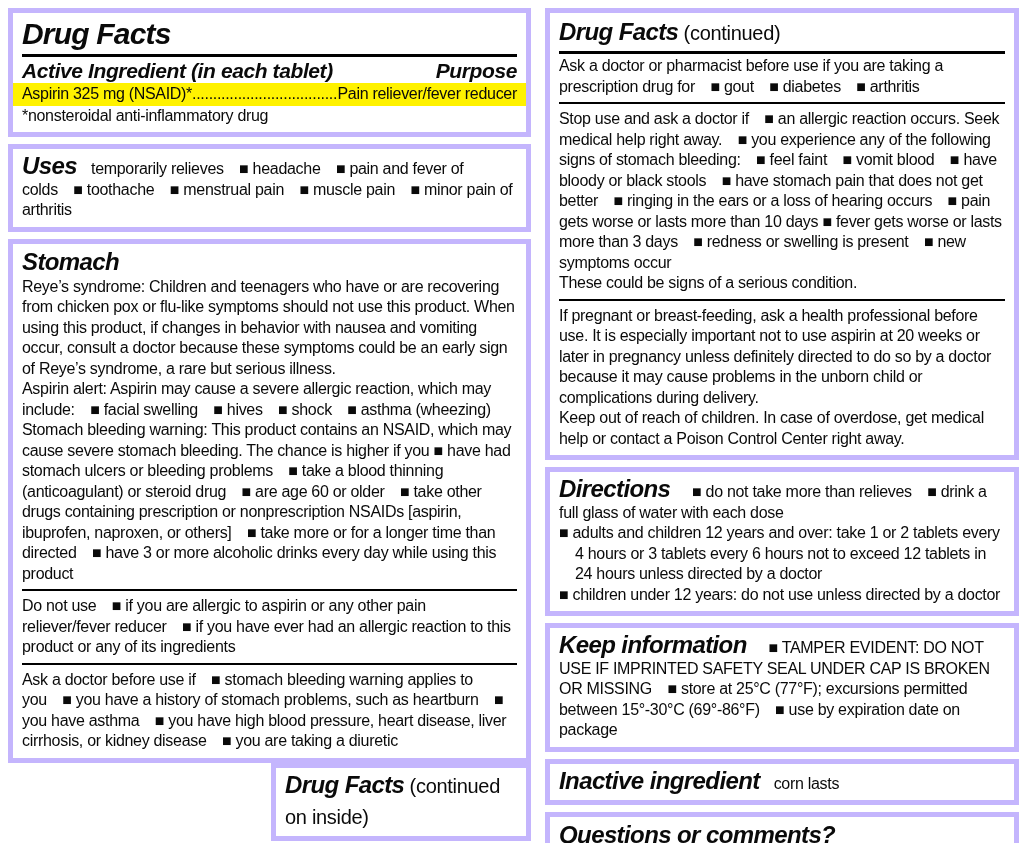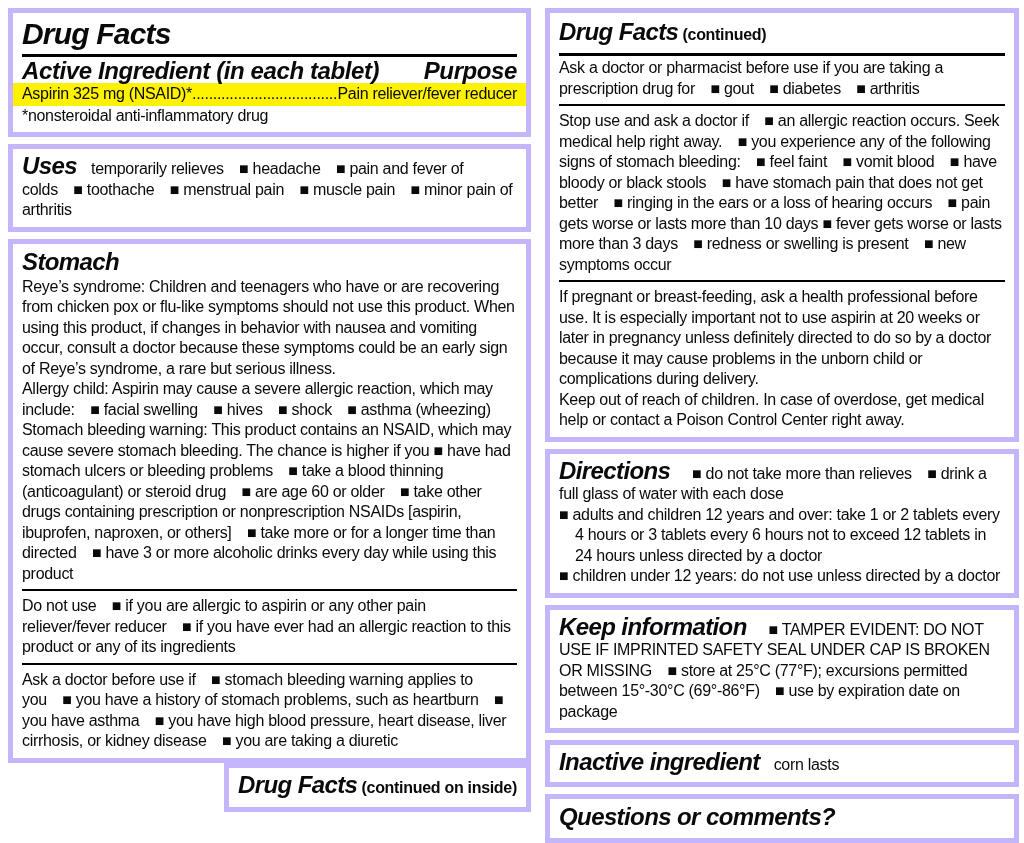--- a/index.html
+++ b/index.html
@@ -16,34 +16,34 @@
   .box { border:5px solid #c4b5fd; background:#fff; padding:3px 9px 6px; margin-bottom:7px; }
 
   p { margin:0; font-size:16px; line-height:20.5px; letter-spacing:-0.3px; }
   .b { font-weight:normal; }
 
   .h1 { font-size:30px; line-height:36px; font-weight:bold; font-style:italic; letter-spacing:-0.8px; }
   .rule  { border-top:3px solid #000; margin:2px 0 2px; }
   .thin-rule { border-top:2px solid #000; margin:5px 0; }
 
   .subhead-row { display:flex; justify-content:space-between; align-items:baseline;
-                 font-size:24px; font-weight:bold; font-style:italic; letter-spacing:-0.4px; line-height:24px; }
+                 font-size:21px; font-weight:bold; font-style:italic; letter-spacing:-0.4px; line-height:24px; }
 
   .hl-row { display:flex; align-items:baseline; margin:0 -9px; padding:1px 9px; }
   .hl-dots { flex:1; overflow:hidden; white-space:nowrap; }
 
   .h2 { font-size:24px; font-weight:bold; font-style:italic; letter-spacing:-0.6px; line-height:27px; }
   .h2-block { display:block; margin:1px 0 2px; }
   .h2-inline { display:inline; margin-right:14px; }
 
-  .title-row .suffix { font-size:16px; font-weight:bold; font-style:normal; letter-spacing:-0.3px;text-align:center; }
+  .title-row .suffix { font-size:20px; font-weight:normal; font-style:normal; letter-spacing:-0.3px;text-align:center; }
 
   .hang { padding-left:16px; text-indent:-16px; }
 
-  .note-box { width:307px; margin-left:auto; margin-top:-7px; padding:2px 9px 4px; }
+  .note-box { width:260px; margin-left:auto; margin-top:-7px; padding:2px 9px 4px; }
   .note-box .h2 { line-height:30px; }
 </style>
 </head>
 <body>
 
 <div class="col col-left">
 
   <div class="box">
     <div class="h1">Drug Facts</div>
     <div class="rule"></div>
@@ -59,21 +59,21 @@
     <p>*nonsteroidal anti-inflammatory drug</p>
   </div>
 
   <div class="box">
     <p><span class="h2 h2-inline">Uses</span><span><span>temporarily relieves  ■ headache  ■ pain and fever of colds  ■ toothache  ■ menstrual pain  ■ muscle pain  ■ minor pain of arthritis</span></span></p>
   </div>
 
   <div class="box">
     <span class="h2 h2-block">Stomach</span>
     <p><span class="b">Reye’s syndrome: </span><span>Children and teenagers who have or are recovering from chicken pox or flu-like symptoms should not use this product. When using this product, if changes in behavior with nausea and vomiting occur, consult a doctor because these symptoms could be an early sign of Reye’s syndrome, a rare but serious illness.</span></p>
-    <p><span class="b">Allergy child: </span><span>Aspirin may cause a severe allergic reaction, which may include:  ■ facial swelling  ■ hives  ■ shock  ■ asthma (wheezing)</span></p>
+    <p><span class="b">Aspirin alert: </span><span>Aspirin may cause a severe allergic reaction, which may include:  ■ facial swelling  ■ hives  ■ shock  ■ asthma (wheezing)</span></p>
     <p><span class="b">Stomach bleeding warning: </span><span>This product contains an NSAID, which may cause severe stomach bleeding. The chance is higher if you ■ have had stomach ulcers or bleeding problems  ■ take a blood thinning (anticoagulant) or steroid drug  ■ are age 60 or older  ■ take other drugs containing prescription or nonprescription NSAIDs [aspirin, ibuprofen, naproxen, or others]  ■ take more or for a longer time than directed  ■ have 3 or more alcoholic drinks every day while using this product</span></p>
     <div class="thin-rule"></div>
     <p><span class="b">Do not use</span><span>  ■ if you are allergic to aspirin or any other pain reliever/fever reducer  ■ if you have ever had an allergic reaction to this product or any of its ingredients</span></p>
     <div class="thin-rule"></div>
     <p><span class="b">Ask a doctor before use if</span><span>  ■ stomach bleeding warning applies to you  ■ you have a history of stomach problems, such as heartburn  ■ you have asthma  ■ you have high blood pressure, heart disease, liver cirrhosis, or kidney disease  ■ you are taking a diuretic</span></p>
   </div>
 
   <div class="box note-box">
     <div class="h2 title-row"><span>Drug Facts</span><span class="suffix"> (continued on inside)</span></div>
   </div>
@@ -81,20 +81,21 @@
 </div>
 
 <div class="col col-right">
 
   <div class="box">
     <div class="h2 title-row" style="line-height:32px;"><span>Drug Facts</span><span class="suffix"> (continued)</span></div>
     <div class="rule"></div>
     <p><span class="b">Ask a doctor or pharmacist before use if you are </span><span>taking a prescription drug for  ■ gout  ■ diabetes  ■ arthritis</span></p>
     <div class="thin-rule"></div>
     <p><span class="b">Stop use and ask a doctor if</span><span>  ■ an allergic reaction occurs. Seek medical help right away.  ■ you experience any of the following signs of stomach bleeding:  ■ feel faint  ■ vomit blood  ■ have bloody or black stools  ■ have stomach pain that does not get better  ■ ringing in the ears or a loss of hearing occurs  ■ pain gets worse or lasts more than 10 days ■ fever gets worse or lasts more than 3 days  ■ redness or swelling is present  ■ new symptoms occur</span></p>
+    <p>These could be signs of a serious condition.</p>
     <div class="thin-rule"></div>
     <p><span class="b">If pregnant or breast-feeding, </span><span>ask a health professional before use. It is especially important not to use aspirin at 20 weeks or later in pregnancy unless definitely directed to do so by a doctor because it may cause problems in the unborn child or complications during delivery.</span></p>
     <p><span class="b">Keep out of reach of children. </span><span>In case of overdose, get medical help or contact a Poison Control Center right away.</span></p>
   </div>
 
   <div class="box">
     <p><span class="h2 h2-inline">Directions</span><span><span class="b"> ■ do not take more than relieves</span><span>  ■ drink a full glass of water with each dose</span></span></p>
     <p class="hang">■ adults and children 12 years and over: take 1 or 2 tablets every 4 hours or 3 tablets every 6 hours not to exceed 12 tablets in 24 hours unless directed by a doctor</p>
     <p class="hang">■ children under 12 years: do not use unless directed by a doctor</p>
   </div>

